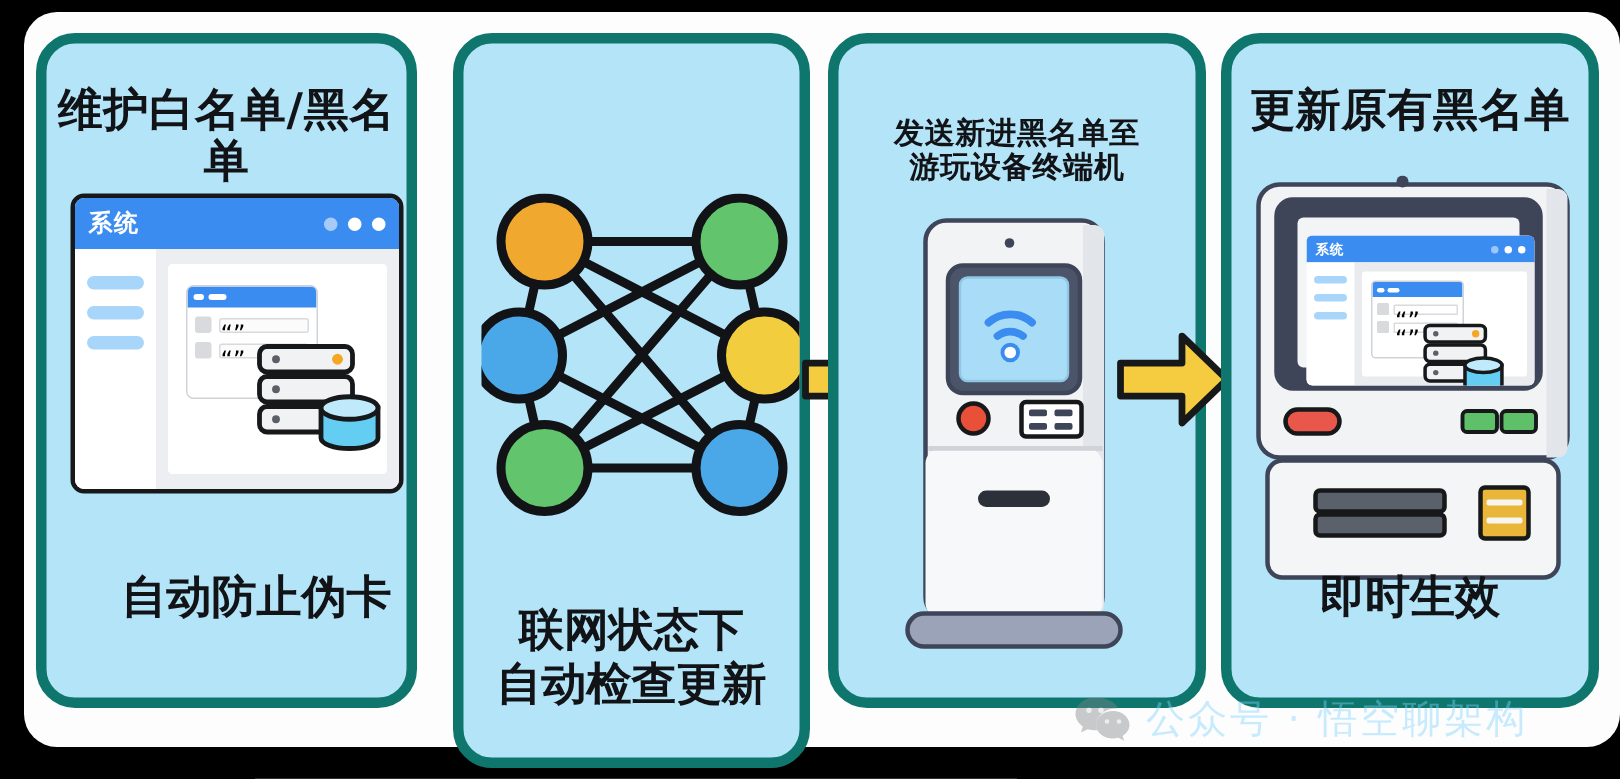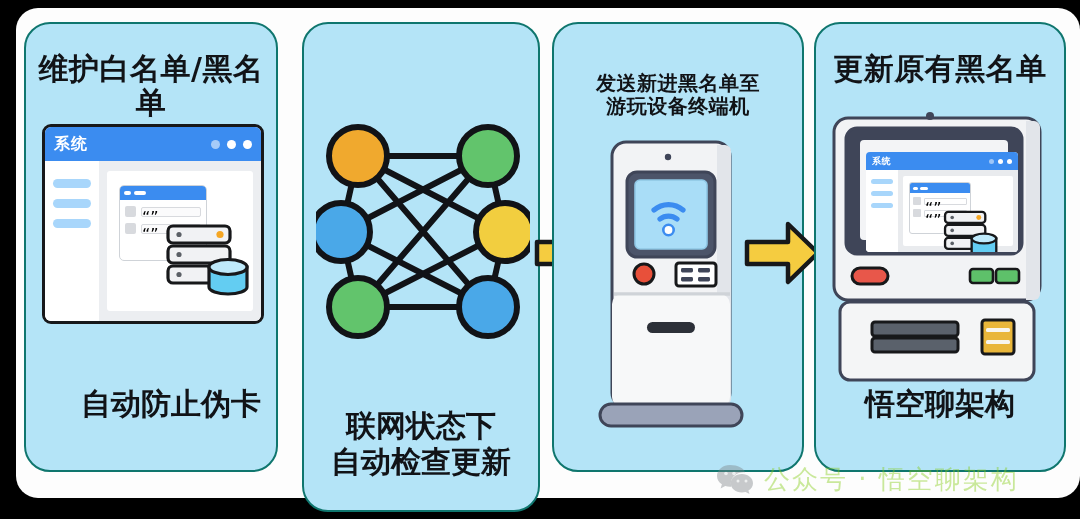--- a/index.html
+++ b/index.html
@@ -16,21 +16,21 @@
     position: absolute;
     left: 16px; top: 8px;
     width: 1064px; height: 490px;
     background: #fdfdfd;
     border-radius: 22px;
   }
 
   .panel {
     position: absolute;
     background: #b4e4f7;
-    border: 2px solid #0f766e;
+    border: 7px solid #0f766e;
     border-radius: 26px;
     overflow: hidden;
   }
   .p1 { left: 24px;  top: 22px; width: 254px; height: 450px; }
   .p2 { left: 302px; top: 22px; width: 238px; height: 490px; }
   .p3 { left: 552px; top: 22px; width: 252px; height: 450px; }
   .p4 { left: 814px; top: 22px; width: 252px; height: 450px; }
 
   .ptitle {
     position: absolute; left: 0; right: 0;
@@ -133,21 +133,21 @@
   .asw-dlg .dr u { width:8px; height:8px; background:#d8dade; border-radius:1px; display:block; }
   .asw-dlg .dr q { flex:1; height:7px; border:1px solid #d8dade; border-radius:1px; display:block; }
   .asw-stack { position:absolute; left:40px; top:34px; }
 
   
   .wm {
     position: absolute; left: 716px; top: 462px;
     display: flex; align-items: center; gap: 10px;
     opacity: .42;
   }
-  .wm-text { font-size: 26px; color: #84cc16; font-weight: 400; letter-spacing: 2px; }
+  .wm-text { font-size: 26px; color: #7dd3fc; font-weight: 400; letter-spacing: 2px; }
 </style>
 </head>
 <body>
 
 <div id="stage">
 
   <div class="card"></div>
 
   <div class="panel p1">
     <div class="ptitle">维护白名单/黑名单</div>
@@ -378,21 +378,21 @@
               <g stroke="#17181a" stroke-width="3.6">
                 <path d="M44 44 h38 v20 a19 7 0 0 1 -38 0 z" fill="#63cdf2"></path>
                 <ellipse cx="63" cy="44" rx="19" ry="7.5" fill="#bfeafb"></ellipse>
               </g>
             </svg>
           </div>
         </div>
       </div>
     </div>
 
-    <div class="pcaption">悟空聊架构</div>
+    <div class="pcaption">即时生效</div>
   </div>
 
   <div class="wm">
     <svg width="38" height="34" viewBox="0 0 38 34">
       <g fill="#7d8387">
         <path d="M14 2 C6.8 2 1 6.9 1 12.9 c0 3.4 1.9 6.4 4.9 8.4 L4.6 25.4 l4.6-2.3 c1.5 .4 3.1 .7 4.8 .7 .5 0 1 0 1.5-.1 -.4-1.1-.6-2.3-.6-3.5 0-6 5.8-10.9 13-10.9 .4 0 .8 0 1.2 .1 C28.2 5.3 21.8 2 14 2 z"></path>
         <path d="M37 20.2 c0-5.1-5-9.2-11.1-9.2 -6.2 0-11.2 4.1-11.2 9.2 0 5.1 5 9.2 11.2 9.2 1.3 0 2.5-.2 3.7-.5 l3.9 2 -1.1-3.3 c2.8-1.7 4.6-4.4 4.6-7.4 z"></path>
       </g>
       <g fill="#d9dcde">
         <circle cx="10" cy="10.5" r="1.8"></circle>

